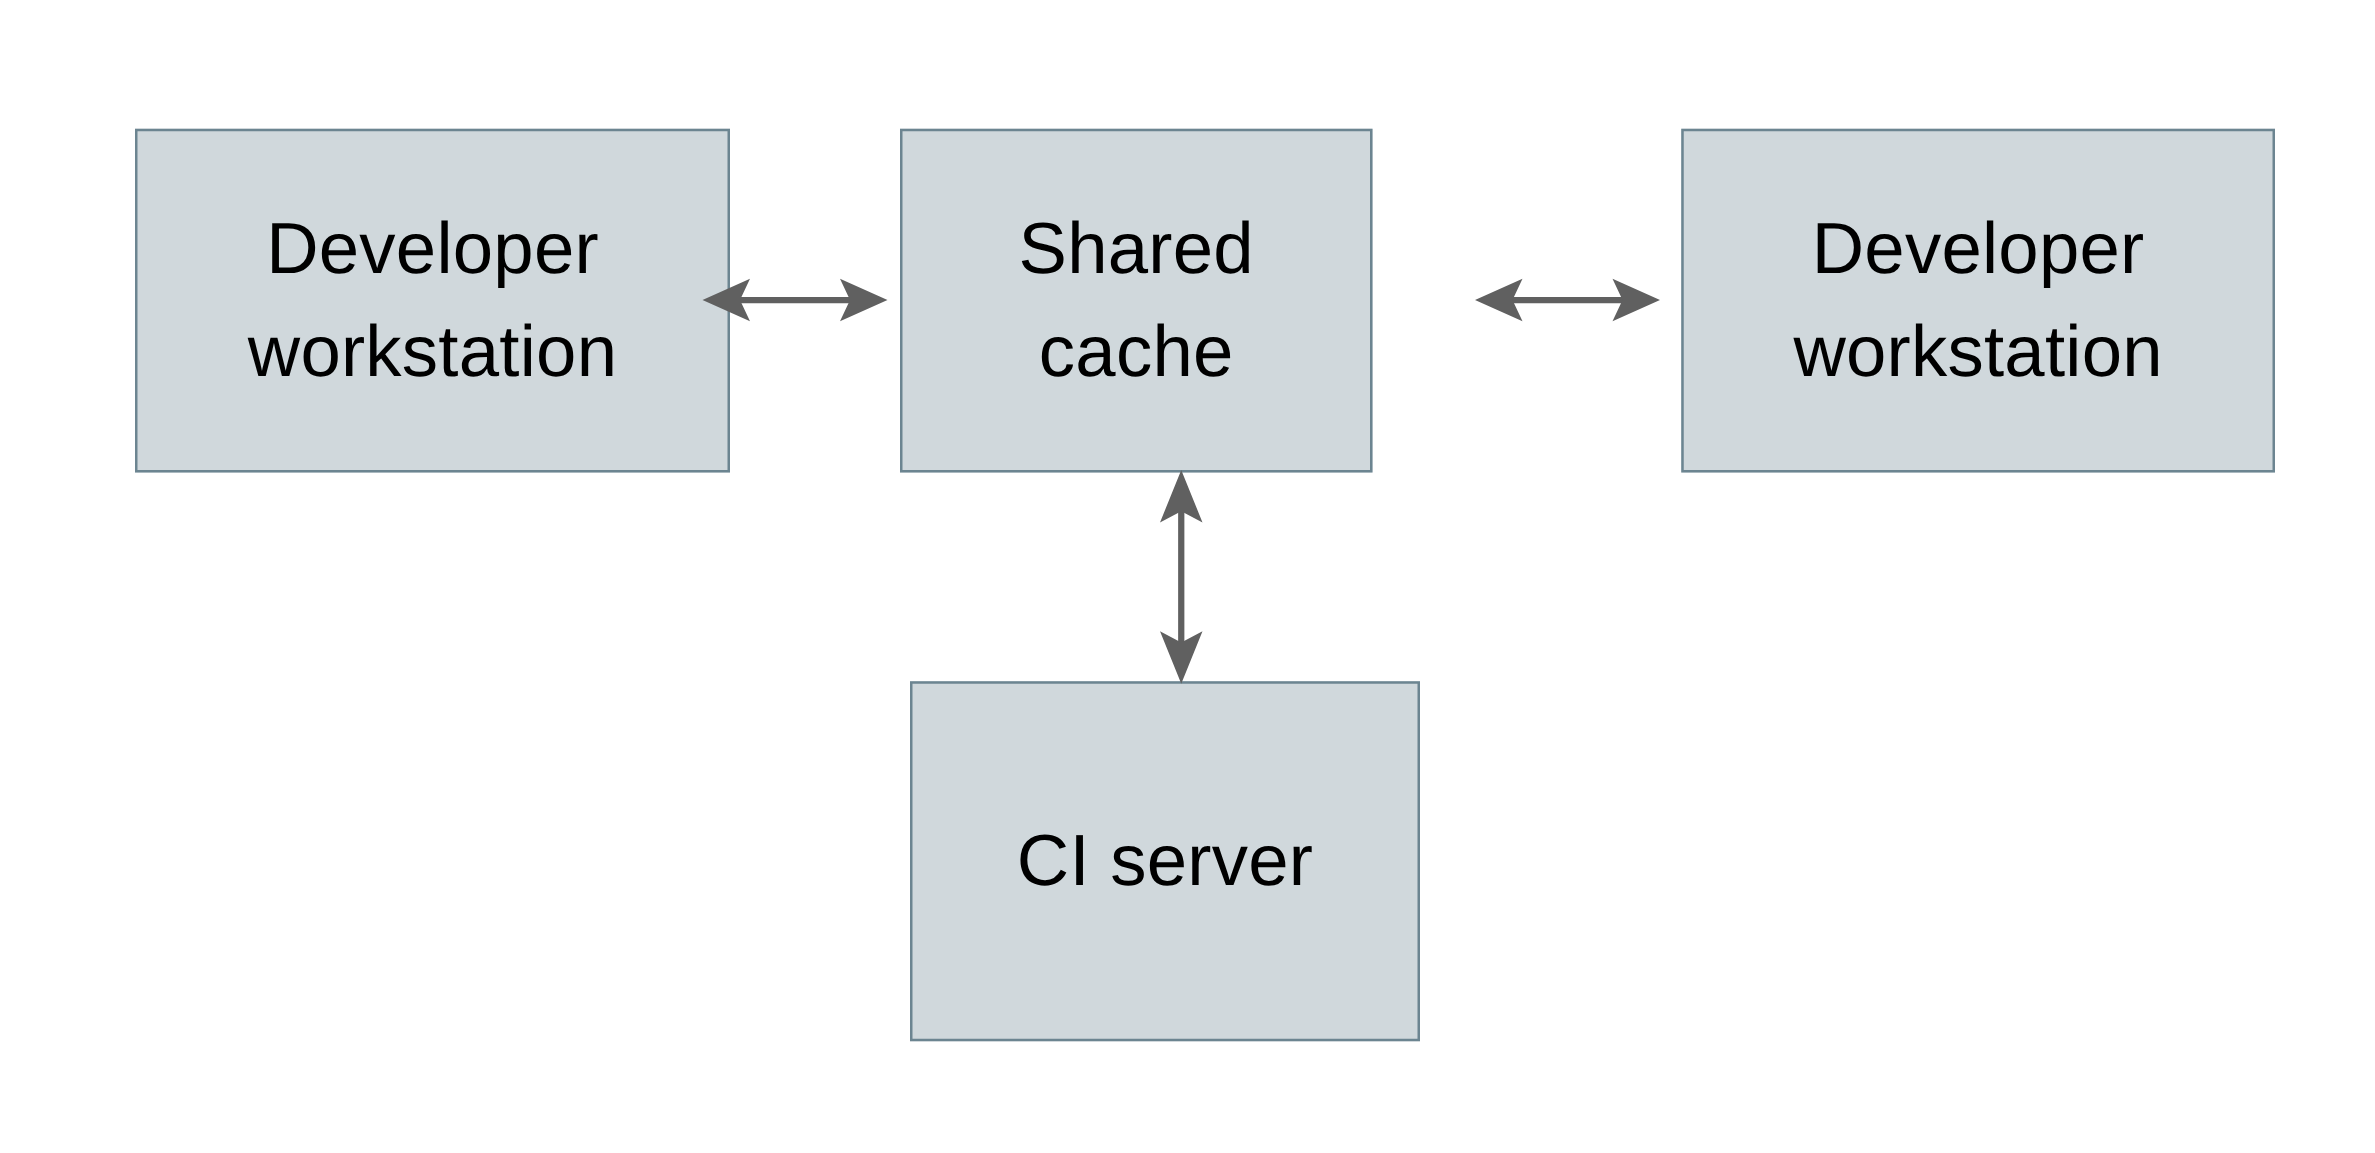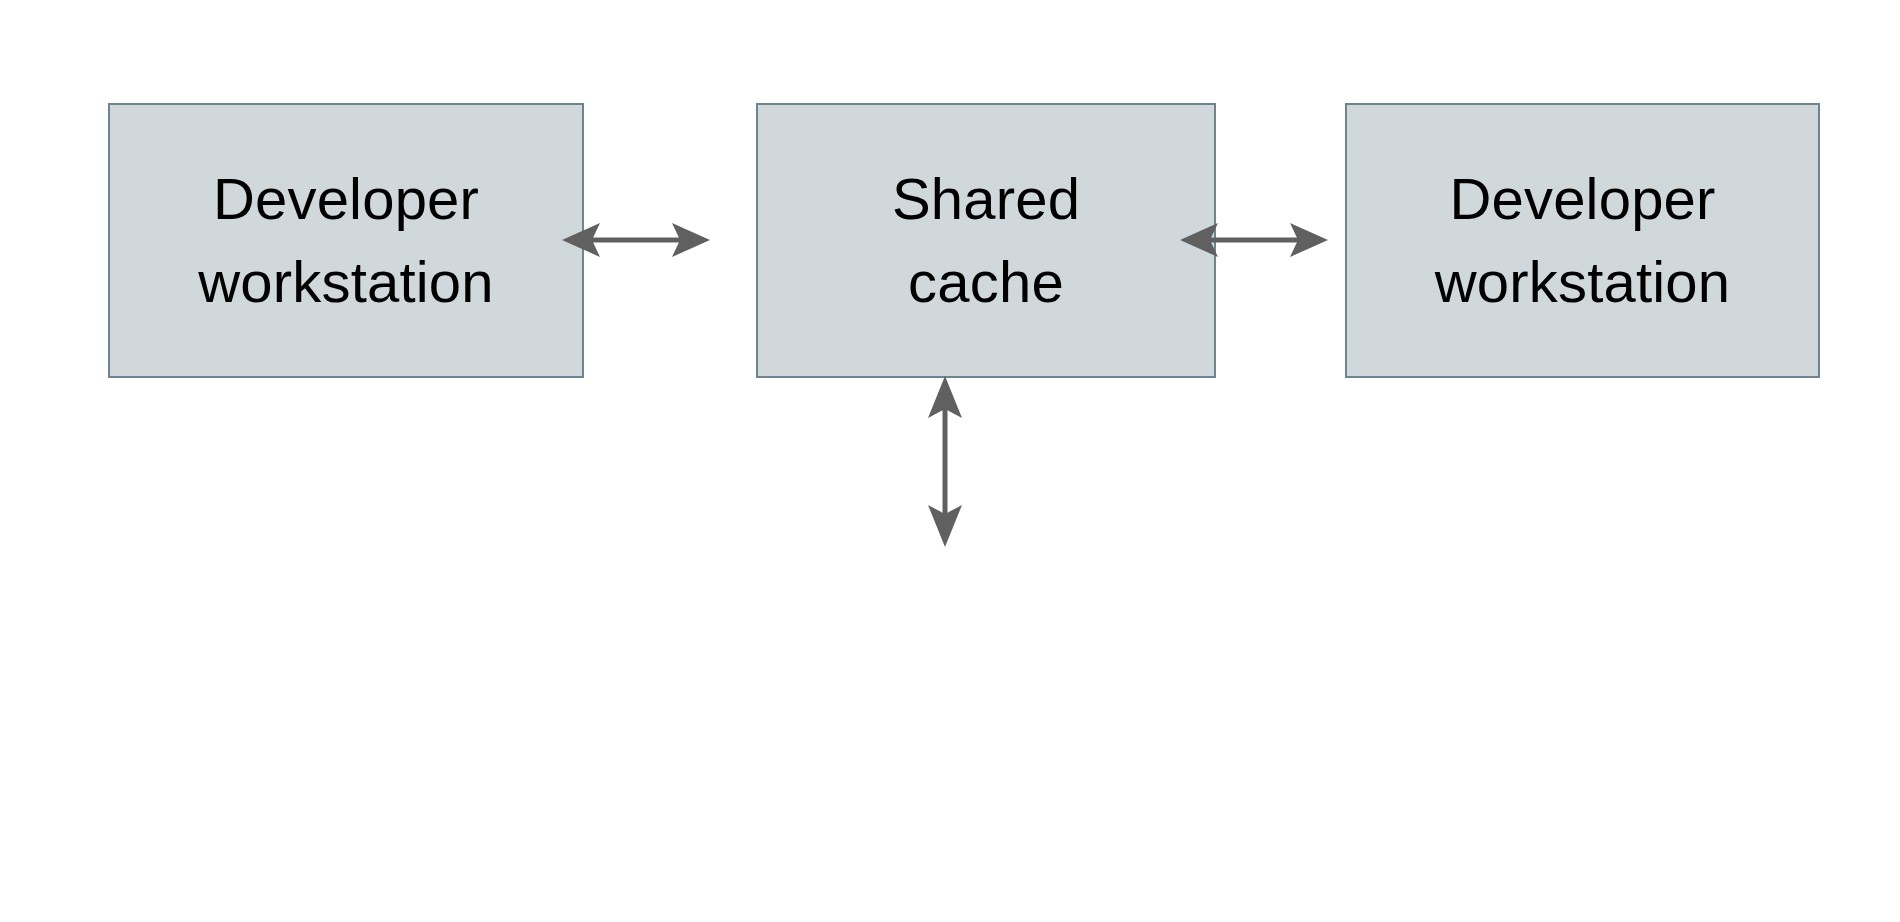--- a/index.html
+++ b/index.html
@@ -32,21 +32,21 @@
   .node-label {
     color: #000000;
     font-size: 58px;
     line-height: 1.42;
     font-weight: 400;
     letter-spacing: 0.2px;
     white-space: pre-line;
     padding: 0 4px;
   }
   #node-dev-left  { left: 88px;  top: 103px; width: 476px; height: 275px; }
-  #node-shared    { left: 736px; top: 103px; width: 460px; height: 275px; }
+  #node-shared    { left: 700px; top: 103px; width: 378px; height: 275px; }
   #node-dev-right { left: 1325px;top: 103px; width: 475px; height: 275px; }
   #node-ci        { left: 708px; top: 545px; width: 408px; height: 288px; }
 
   .edge-svg {
     position: absolute;
     overflow: visible;
     pointer-events: none;
   }
   #edge-left-shared  { left: 560px; top: 215px; width: 152px; height: 50px; }
   #edge-shared-right { left: 1112px;top: 215px; width: 218px; height: 50px; }
@@ -73,20 +73,23 @@
   <div class="node-box" id="node-shared">
     <span class="node-label">Shared
 cache</span>
   </div>
 
   <div class="node-box" id="node-dev-right">
     <span class="node-label">Developer
 workstation</span>
   </div>
 
+  <div class="node-box" id="node-ci">
+    <span class="node-label">CI server</span>
+  </div>
 
   <svg class="edge-svg" id="edge-left-shared" viewBox="0 0 152 50">
     <line class="edge-line" x1="26" y1="25" x2="126" y2="25"></line>
     <path class="edge-head" d="M 2 25 L 40 8 L 32 25 L 40 42 Z"></path>
     <path class="edge-head" d="M 150 25 L 112 8 L 120 25 L 112 42 Z"></path>
   </svg>
 
   <svg class="edge-svg" id="edge-shared-right" viewBox="0 0 218 50">
     <line class="edge-line" x1="90" y1="25" x2="192" y2="25"></line>
     <path class="edge-head" d="M 68 25 L 106 8 L 98 25 L 106 42 Z"></path>

